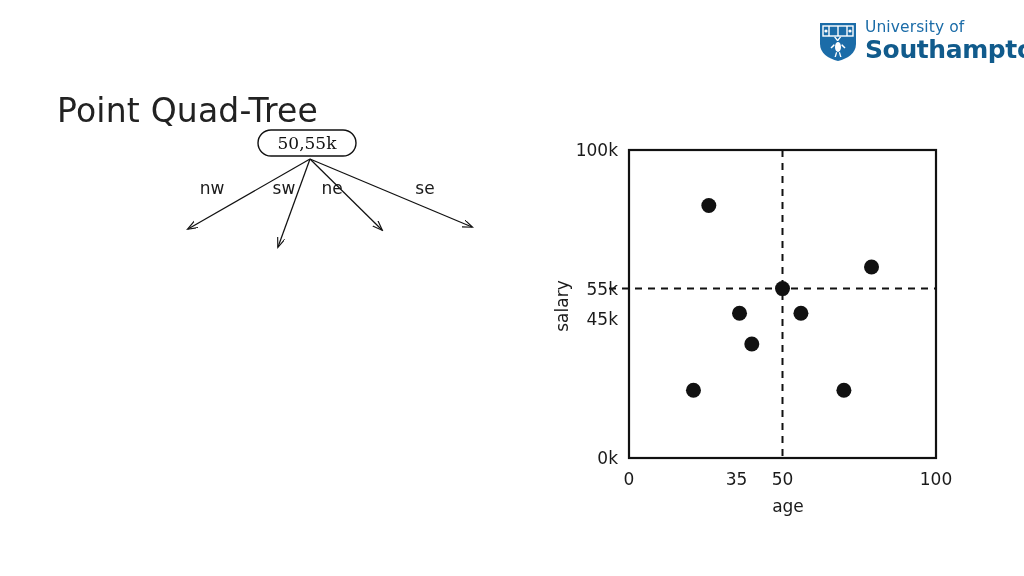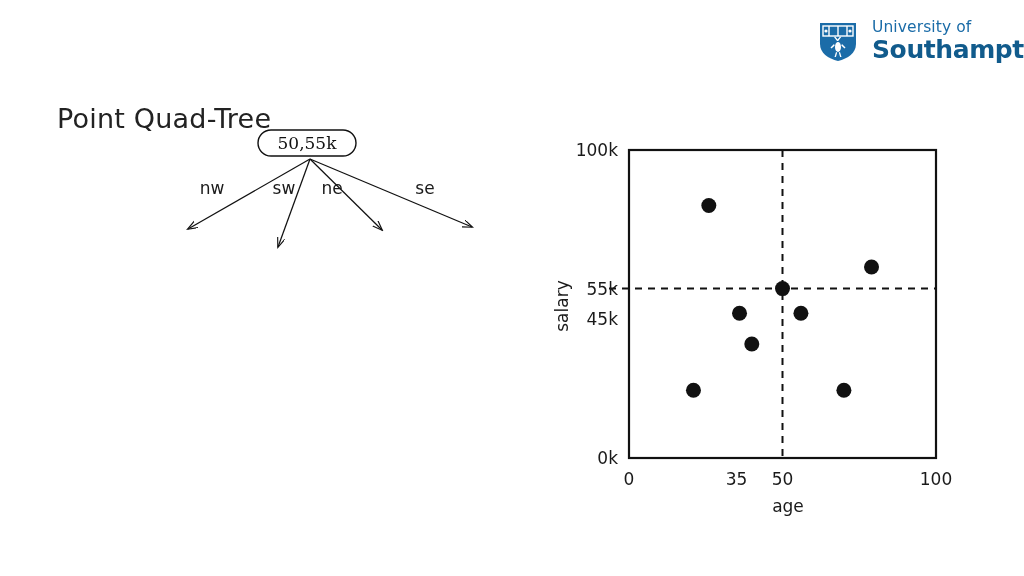--- a/index.html
+++ b/index.html
@@ -18,21 +18,21 @@
 
   
   #logo {
     position: absolute;
     left: 818px;
     top: 18px;
     width: 184px;
     height: 46px;
     display: flex;
     align-items: center;
-    gap: 14px;
+    gap: 7px;
   }
   #logo .shield { width: 40px; height: 42px; flex: 0 0 auto; }
   #logo .wordmark {
     display: flex;
     flex-direction: column;
     line-height: 1;
   }
   #logo .wm-top {
     font-size: 15.5px;
     color: #1b6ca8;
@@ -44,22 +44,22 @@
     color: #115b8c;
     font-weight: 700;
     letter-spacing: -0.4px;
     margin-top: 1px;
   }
 
   
   #slide-title {
     position: absolute;
     left: 57px;
-    top: 103px;
-    font-size: 27px;
+    top: 91px;
+    font-size: 33px;
     font-weight: 400;
     color: #222222;
     letter-spacing: 0.2px;
     white-space: nowrap;
   }
 
   
   #tree {
     position: absolute;
     left: 160px;

